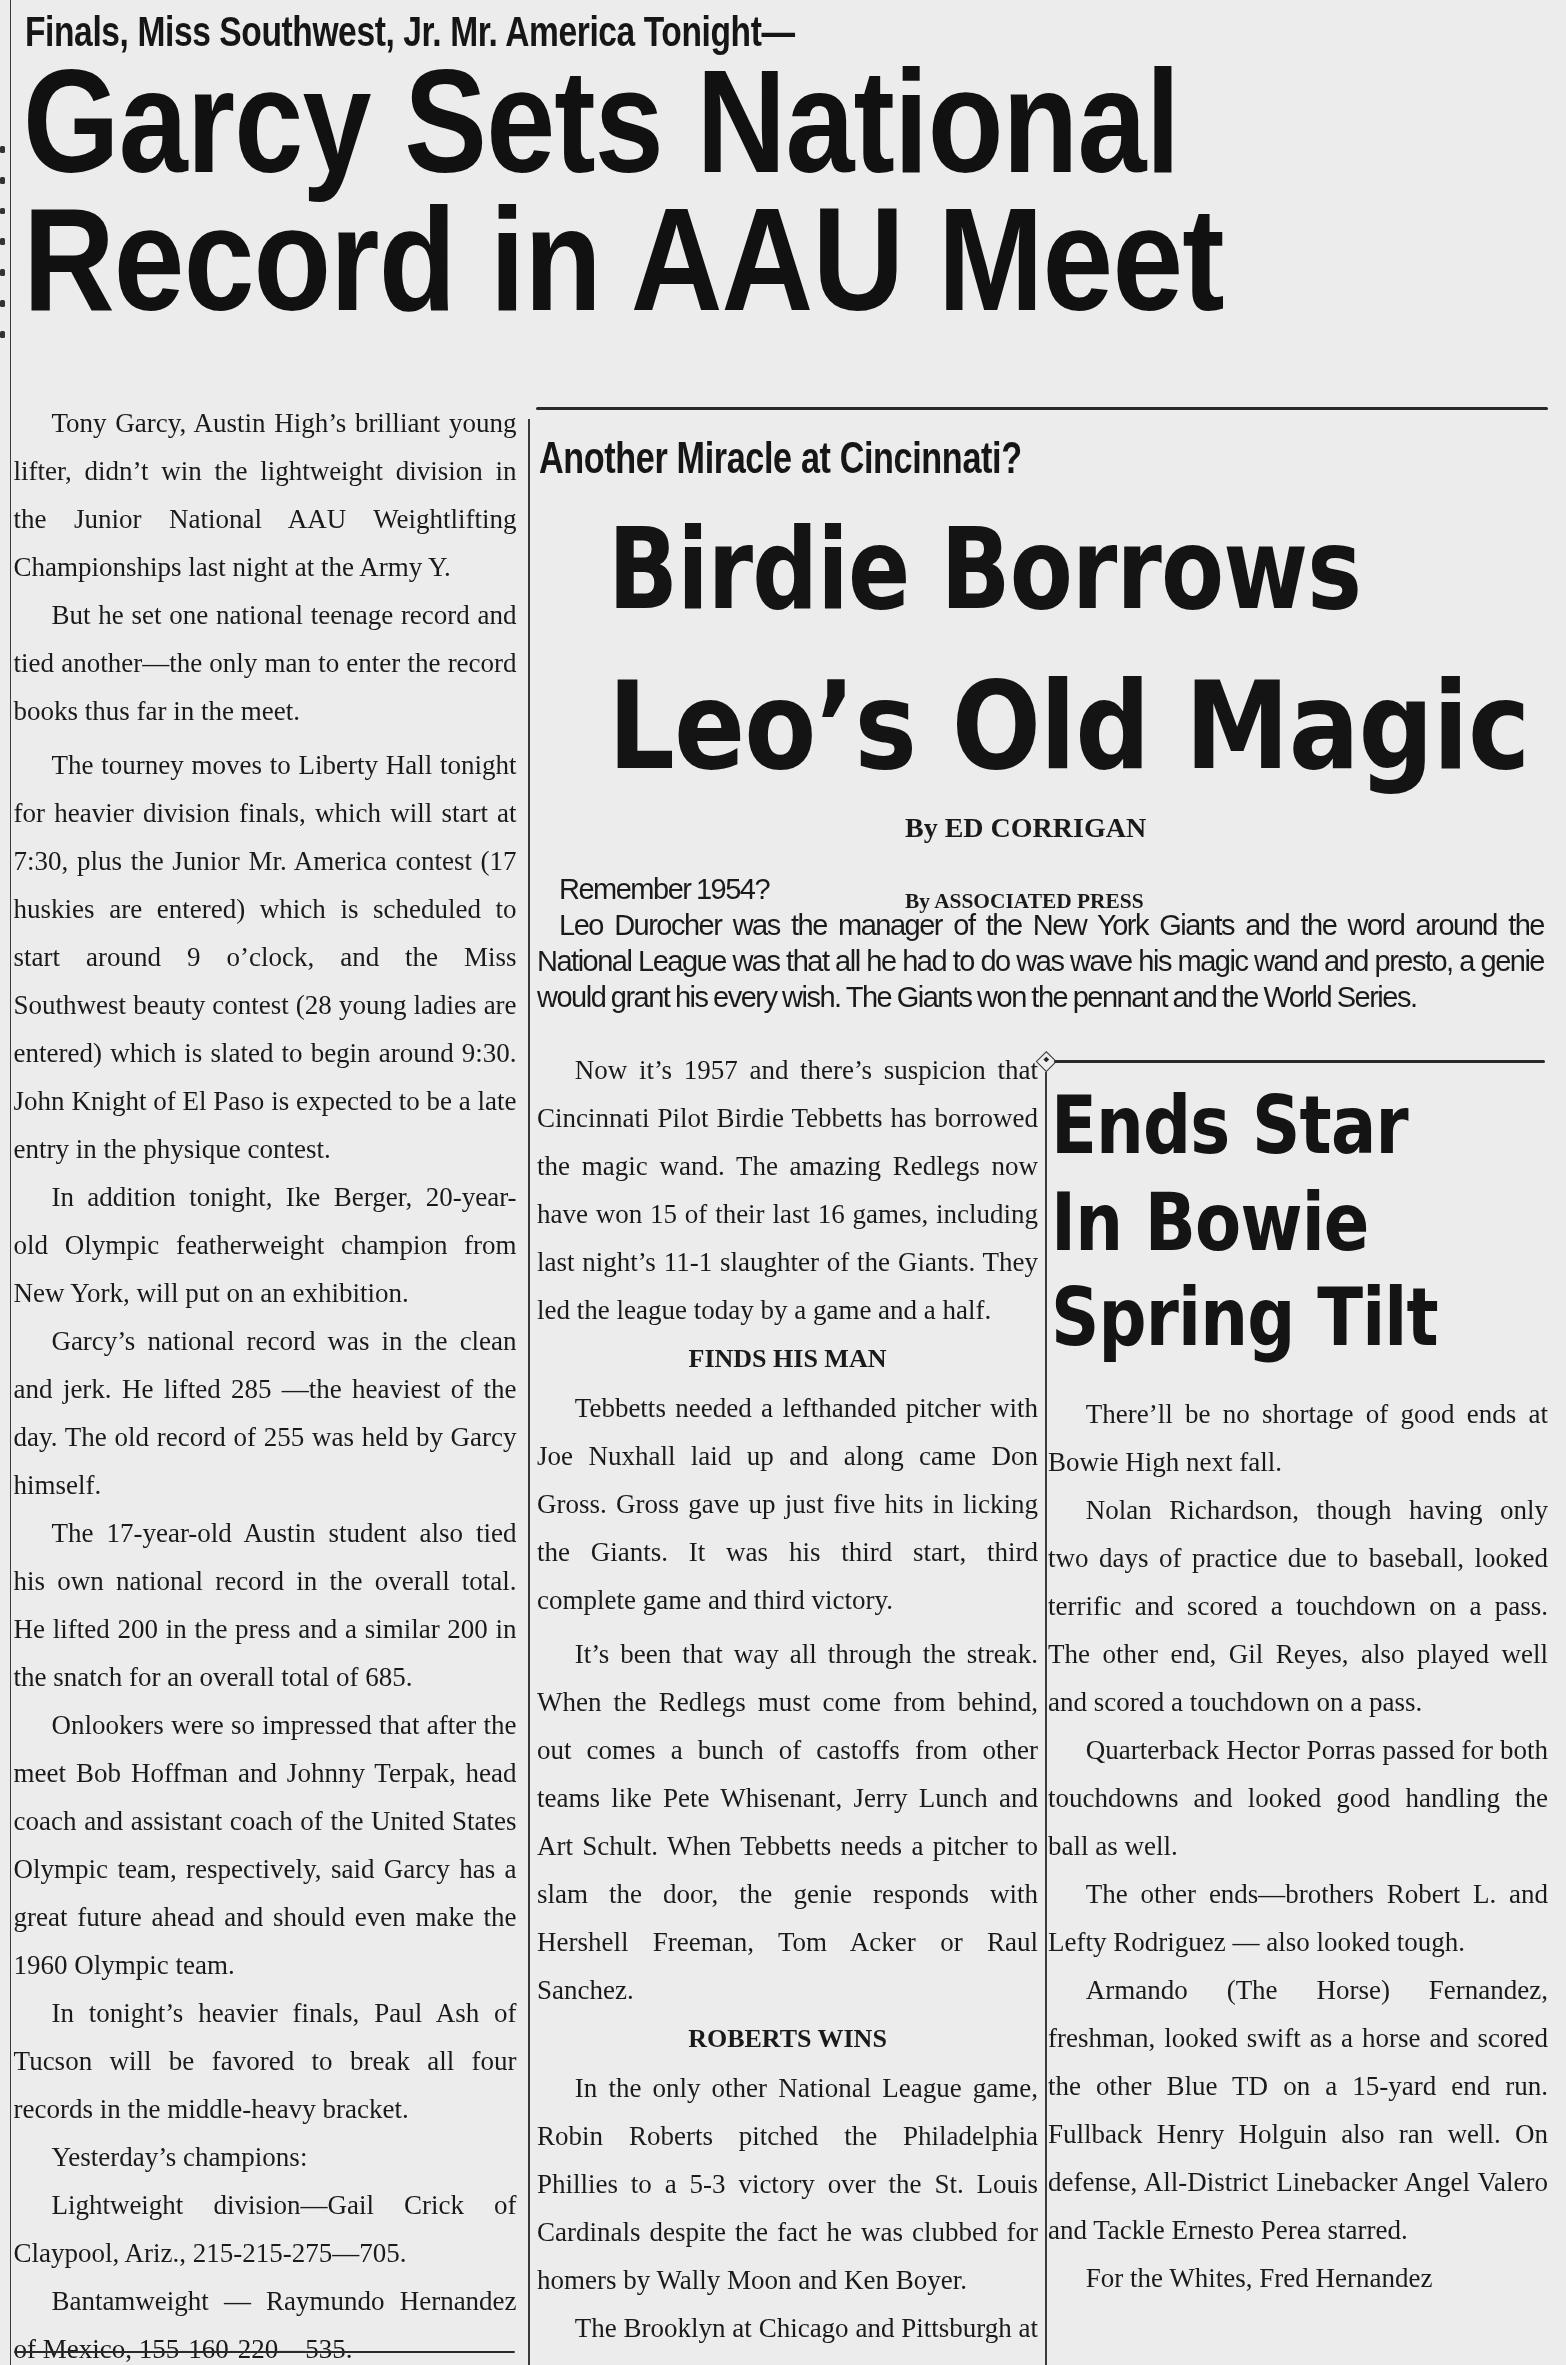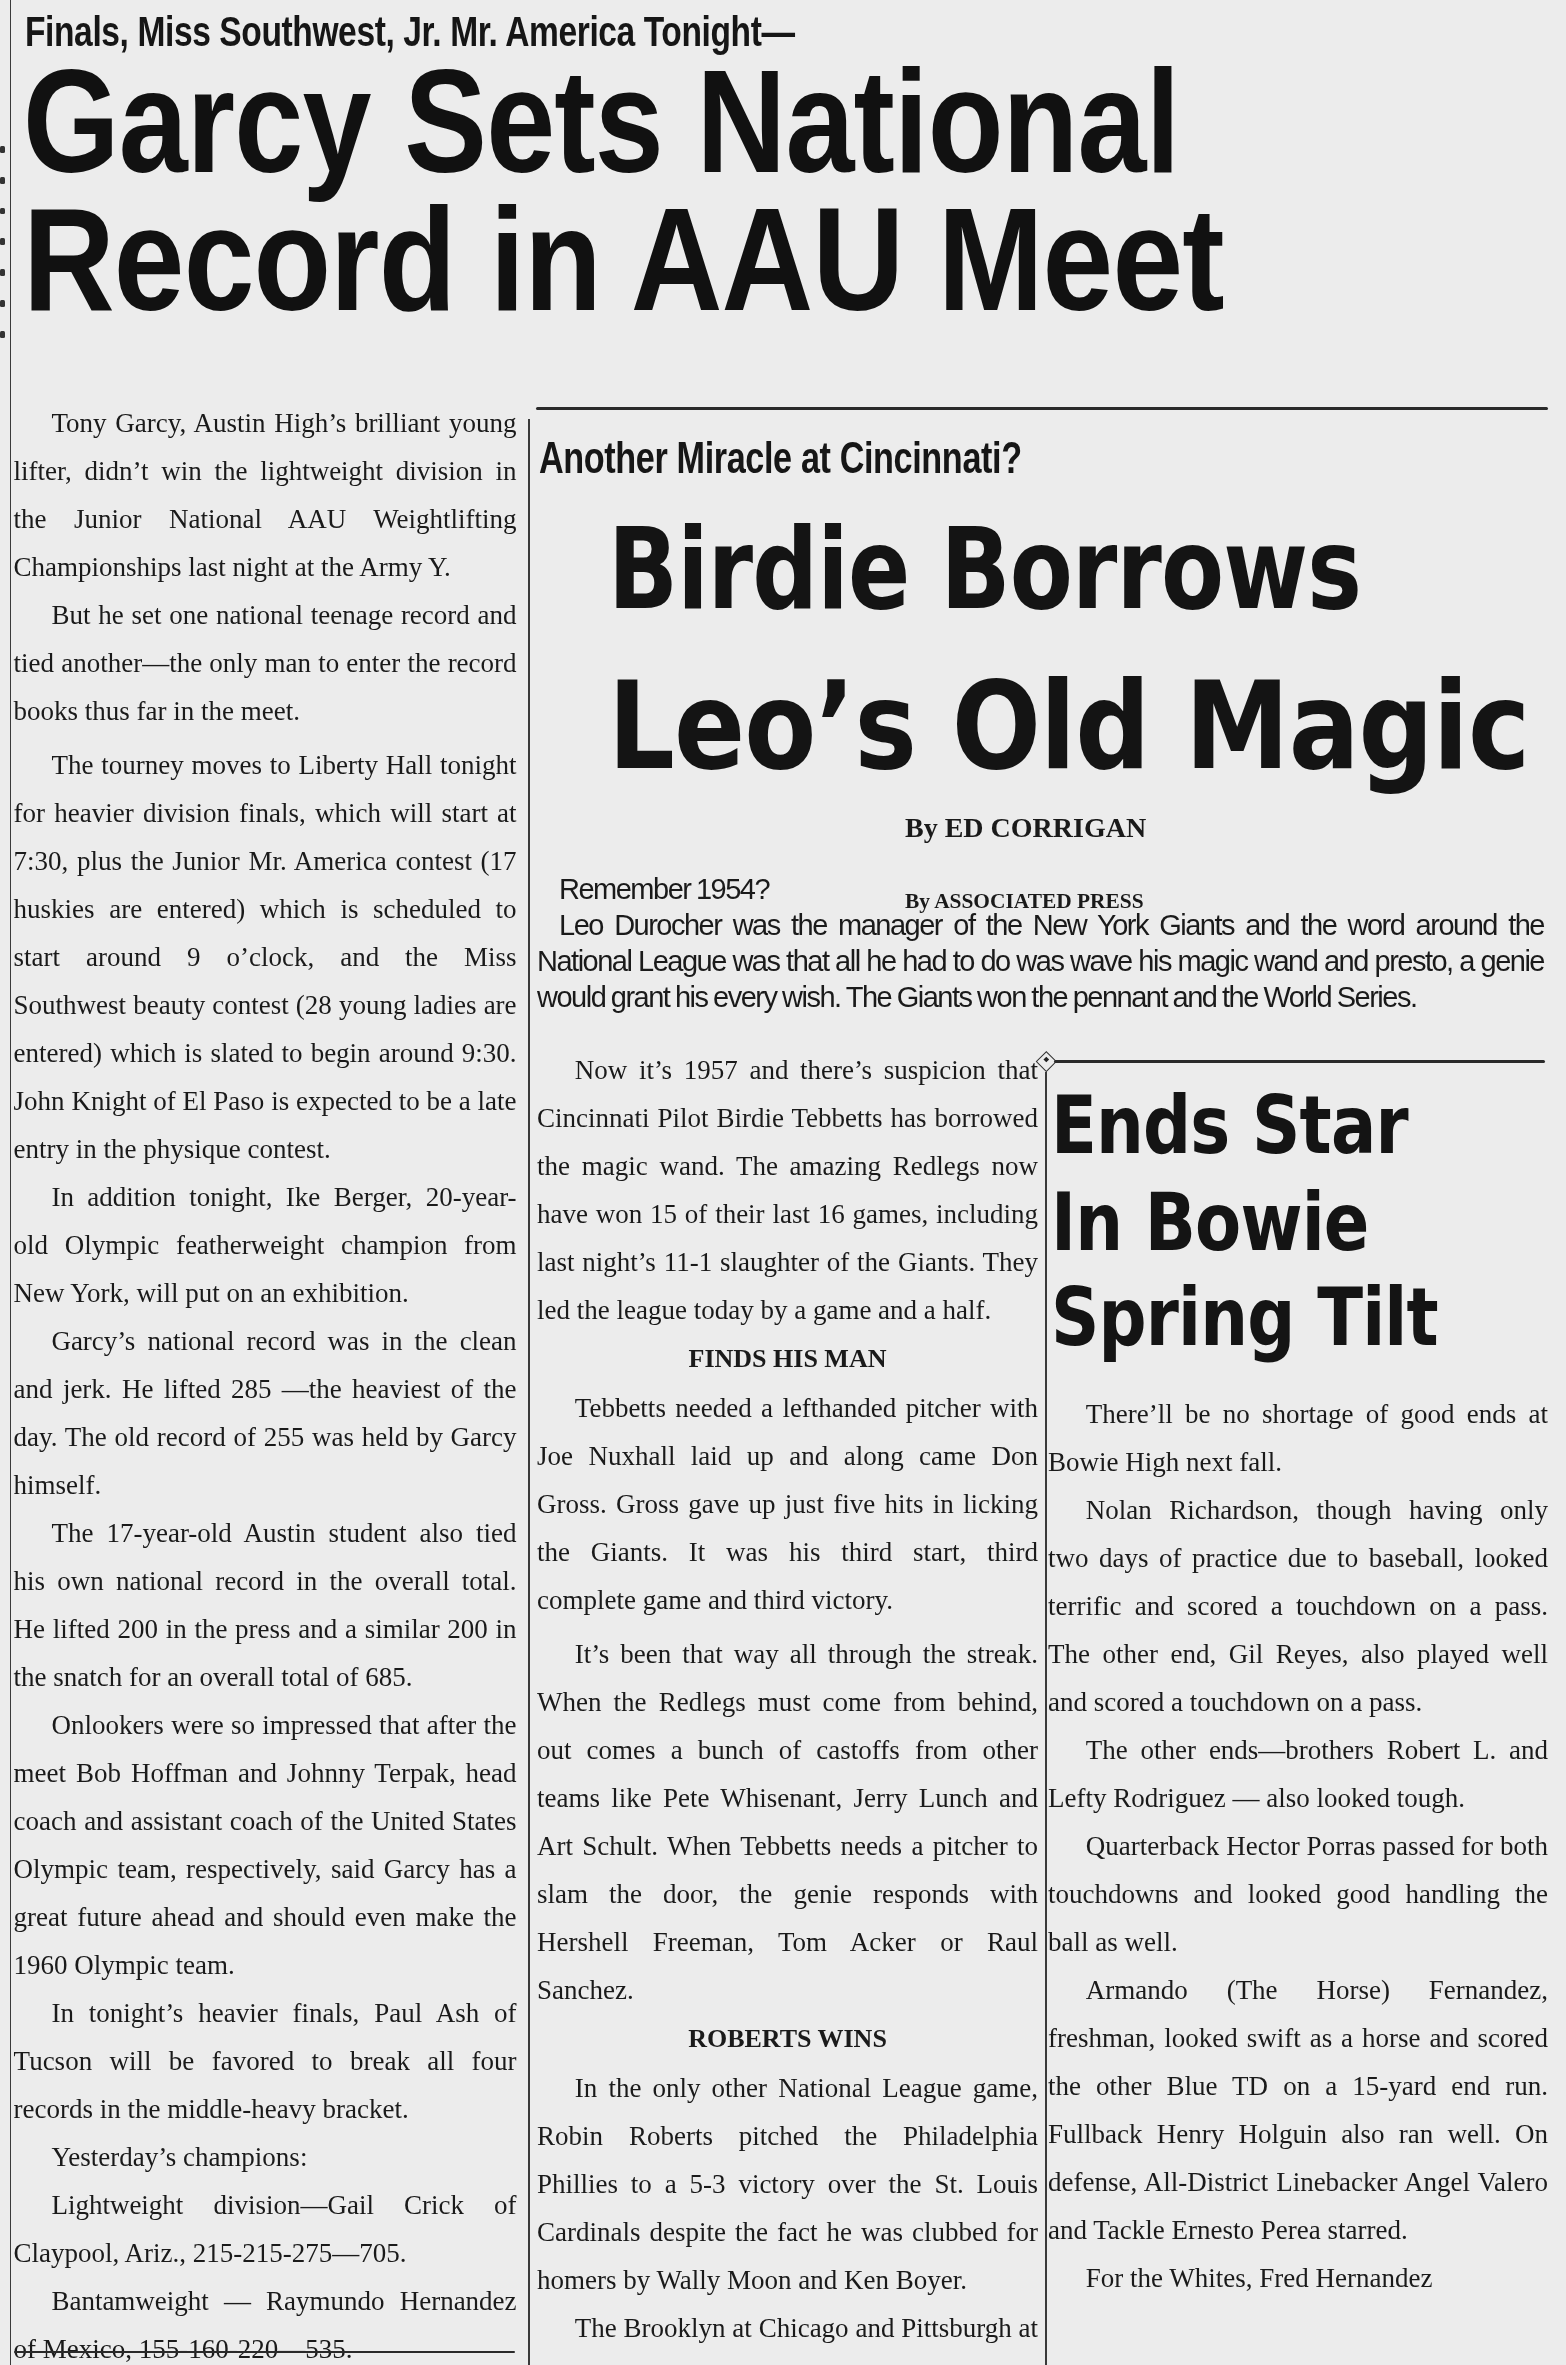--- a/index.html
+++ b/index.html
@@ -122,18 +122,18 @@
 <div class="hrule" style="left:1054px; top:1060px; width:1463px; max-width:491px;"></div>
 <div class="vrule" style="left:1045px; top:1072px; height:1293px; width:1.5px;"></div>
 
 <div class="abs head-md" style="left:1051px; top:1080px; font-size:80px; line-height:92px; transform:scaleX(0.84);">Ends Star</div>
 <div class="abs head-md" style="left:1051px; top:1177px; font-size:80px; line-height:92px; transform:scaleX(0.84);">In Bowie</div>
 <div class="abs head-md" style="left:1051px; top:1272px; font-size:80px; line-height:92px; transform:scaleX(0.84);">Spring Tilt</div>
 
 <div class="col" style="left:1048px; top:1390px; width:500px;">
   <p>There’ll be no shortage of good ends at Bowie High next fall.</p>
   <p>Nolan Richardson, though having only two days of practice due to baseball, looked terrific and scored a touchdown on a pass. The other end, Gil Reyes, also played well and scored a touchdown on a pass.</p>
+  <p>Quarterback Hector Porras passed for both touchdowns and looked good handling the ball as well.</p>
   <p>The other ends—brothers Robert L. and Lefty Rodriguez — also looked tough.</p>
-  <p>Quarterback Hector Porras passed for both touchdowns and looked good handling the ball as well.</p>
   <p>Armando (The Horse) Fernandez, freshman, looked swift as a horse and scored the other Blue TD on a 15-yard end run. Fullback Henry Holguin also ran well. On defense, All-District Linebacker Angel Valero and Tackle Ernesto Perea starred.</p>
   <p style="text-align:left;">For the Whites, Fred Hernandez</p>
 </div>
 
 
 </body></html>

